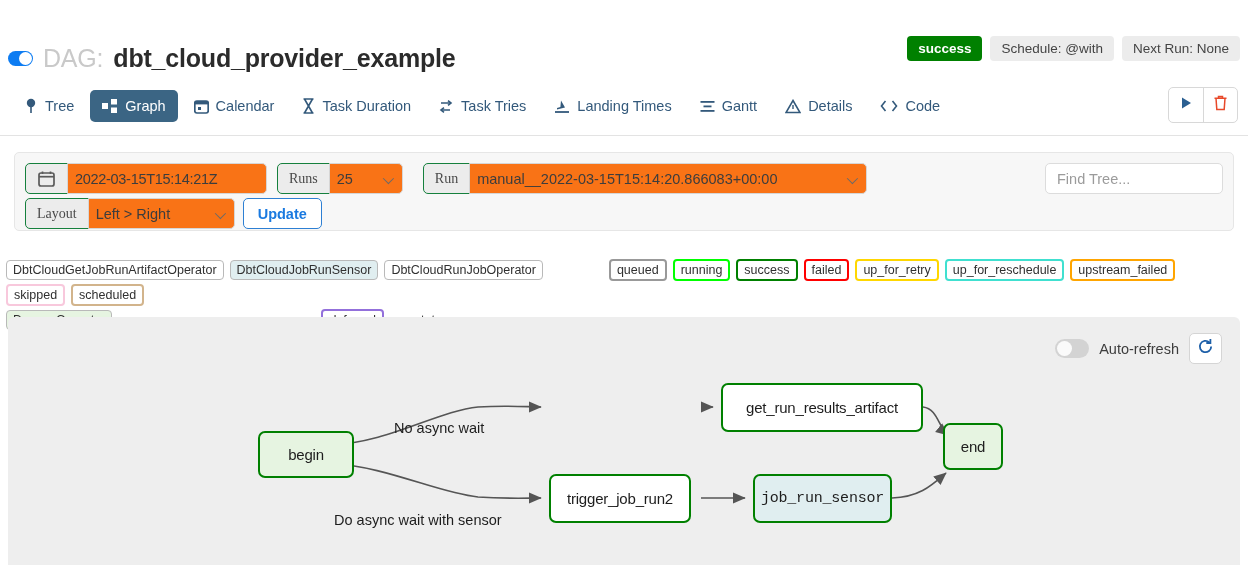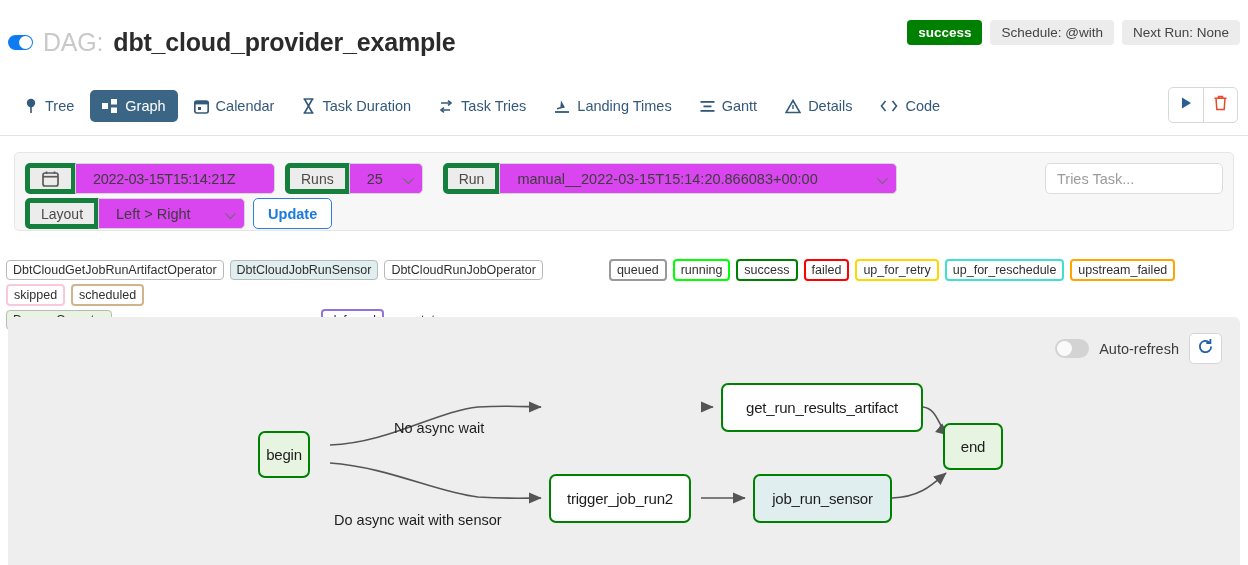--- a/index.html
+++ b/index.html
@@ -6,21 +6,21 @@
   html, body {
     margin: 0; padding: 0;
     background: #fff;
     font-family: "Liberation Sans", sans-serif;
     color: #51504f;
   }
   body { width: 1248px; height: 565px; position: relative; overflow: hidden; }
 
   
   .header {
-    position: absolute; left: 0; top: 0; width: 1248px; height: 72px;
+    position: absolute; left: 0; top: 16px; width: 1248px; height: 72px;
   }
   .dag-title-row {
     position: absolute; left: 8px; top: 28px;
     display: flex; align-items: center; gap: 10px;
   }
   .toggle-pill {
     width: 25px; height: 15px; border-radius: 8px;
     background: #0d7cf2; position: relative; flex: 0 0 auto;
   }
   .toggle-pill::after {
@@ -74,25 +74,25 @@
     position: absolute; left: 14px; top: 152px; width: 1220px; height: 79px;
     background: #f7f7f7; border: 1px solid #e6e6e6; border-radius: 5px;
   }
   .tb-row { position: absolute; display: flex; align-items: center; }
   .tb-row.r1 { left: 10px; top: 10px; }
   .tb-row.r2 { left: 10px; top: 45px; }
   .ig { display: flex; align-items: stretch; }
   .ig > * { height: 31px; }
   .addon {
     display: flex; align-items: center; padding: 0 11px;
-    background: #ececec; border: 5px solid #15803d; font-size: 14px; color: #4a4a4a;
+    background: #ececec; border: 1px solid #15803d; font-size: 14px; color: #4a4a4a; font-family: Liberation Serif, serif;
   }
   .ctl {
-    display: flex; align-items: center; padding: 0 17px;
-    background: #d946ef; border: 1px solid #d6d6d6; font-size: 14.5px; color: #3d3d3d;
+    display: flex; align-items: center; padding: 0 7px;
+    background: #f97316; border: 1px solid #d6d6d6; font-size: 14.5px; color: #3d3d3d;
     white-space: nowrap;
   }
   .ig > *:first-child { border-radius: 5px 0 0 5px; }
   .ig > *:last-child  { border-radius: 0 5px 5px 0; }
   .ig > *:not(:first-child) { margin-left: -1px; }
   .sel { position: relative; padding-right: 30px; cursor: pointer; }
   .sel::after {
     content: ""; position: absolute; right: 11px; top: 12px;
     width: 7px; height: 7px; border-right: 1.6px solid #6a6a6a; border-bottom: 1.6px solid #6a6a6a;
     transform: rotate(45deg) translateY(-2px);
@@ -319,21 +319,21 @@
   </div>
 
   <div class="tb-row r2">
     <div class="ig">
       <div class="addon">Layout</div>
       <div class="ctl sel" style="min-width:147px">Left &gt; Right</div>
     </div>
     <div class="btn-update">Update</div>
   </div>
 
-  <div class="find-task">Tries Task...</div>
+  <div class="find-task">Find Tree...</div>
 </div>
 
 <div class="legend">
   <div class="legend-row">
     <span class="op-pill">DbtCloudGetJobRunArtifactOperator</span>
     <span class="op-pill" style="background:#e0eef0">DbtCloudJobRunSensor</span>
     <span class="op-pill">DbtCloudRunJobOperator</span>
     <span class="legend-gap"></span>
     <span class="st-pill" style="border-color:#999999">queued</span>
     <span class="st-pill" style="border-color:#00ff00">running</span>
@@ -381,34 +381,34 @@
 
     <path d="M693,90 L705,90" fill="none" stroke="#555" stroke-width="1.6" marker-end="url(#ah)"></path>
 
     <path d="M915,90 C 930,92 930,110 940,118" fill="none" stroke="#555" stroke-width="1.6" marker-end="url(#ah)"></path>
 
     <path d="M693,181 L737,181" fill="none" stroke="#555" stroke-width="1.6" marker-end="url(#ah)"></path>
 
     <path d="M884,181 C 912,180 924,168 938,156" fill="none" stroke="#555" stroke-width="1.6" marker-end="url(#ah)"></path>
   </svg>
 
-  <div class="node fill-green" style="left:250px; top:114px; width:52px; height:47px;">
+  <div class="node fill-green" style="left:250px; top:114px; width:96px; height:47px;">
     <span>begin</span>
   </div>
 
 
   <div class="node" style="left:713px; top:66px; width:202px; height:49px;">
     <span>get_run_results_artifact</span>
   </div>
 
   <div class="node" style="left:541px; top:157px; width:142px; height:49px;">
     <span>trigger_job_run2</span>
   </div>
 
-  <div class="node fill-blue" style="left:745px; top:157px; width:139px; height:49px;">
+  <div class="node fill-blue" style="left:745px; top:157px; width:139px; height:49px;font-family:Liberation Mono, monospace;">
     <span>job_run_sensor</span>
   </div>
 
   <div class="node fill-green" style="left:935px; top:106px; width:60px; height:47px;">
     <span>end</span>
   </div>
 
   <div class="edge-label" style="left:386px; top:103px;">No async wait</div>
   <div class="edge-label" style="left:326px; top:195px;">Do async wait with sensor</div>
 </div>

